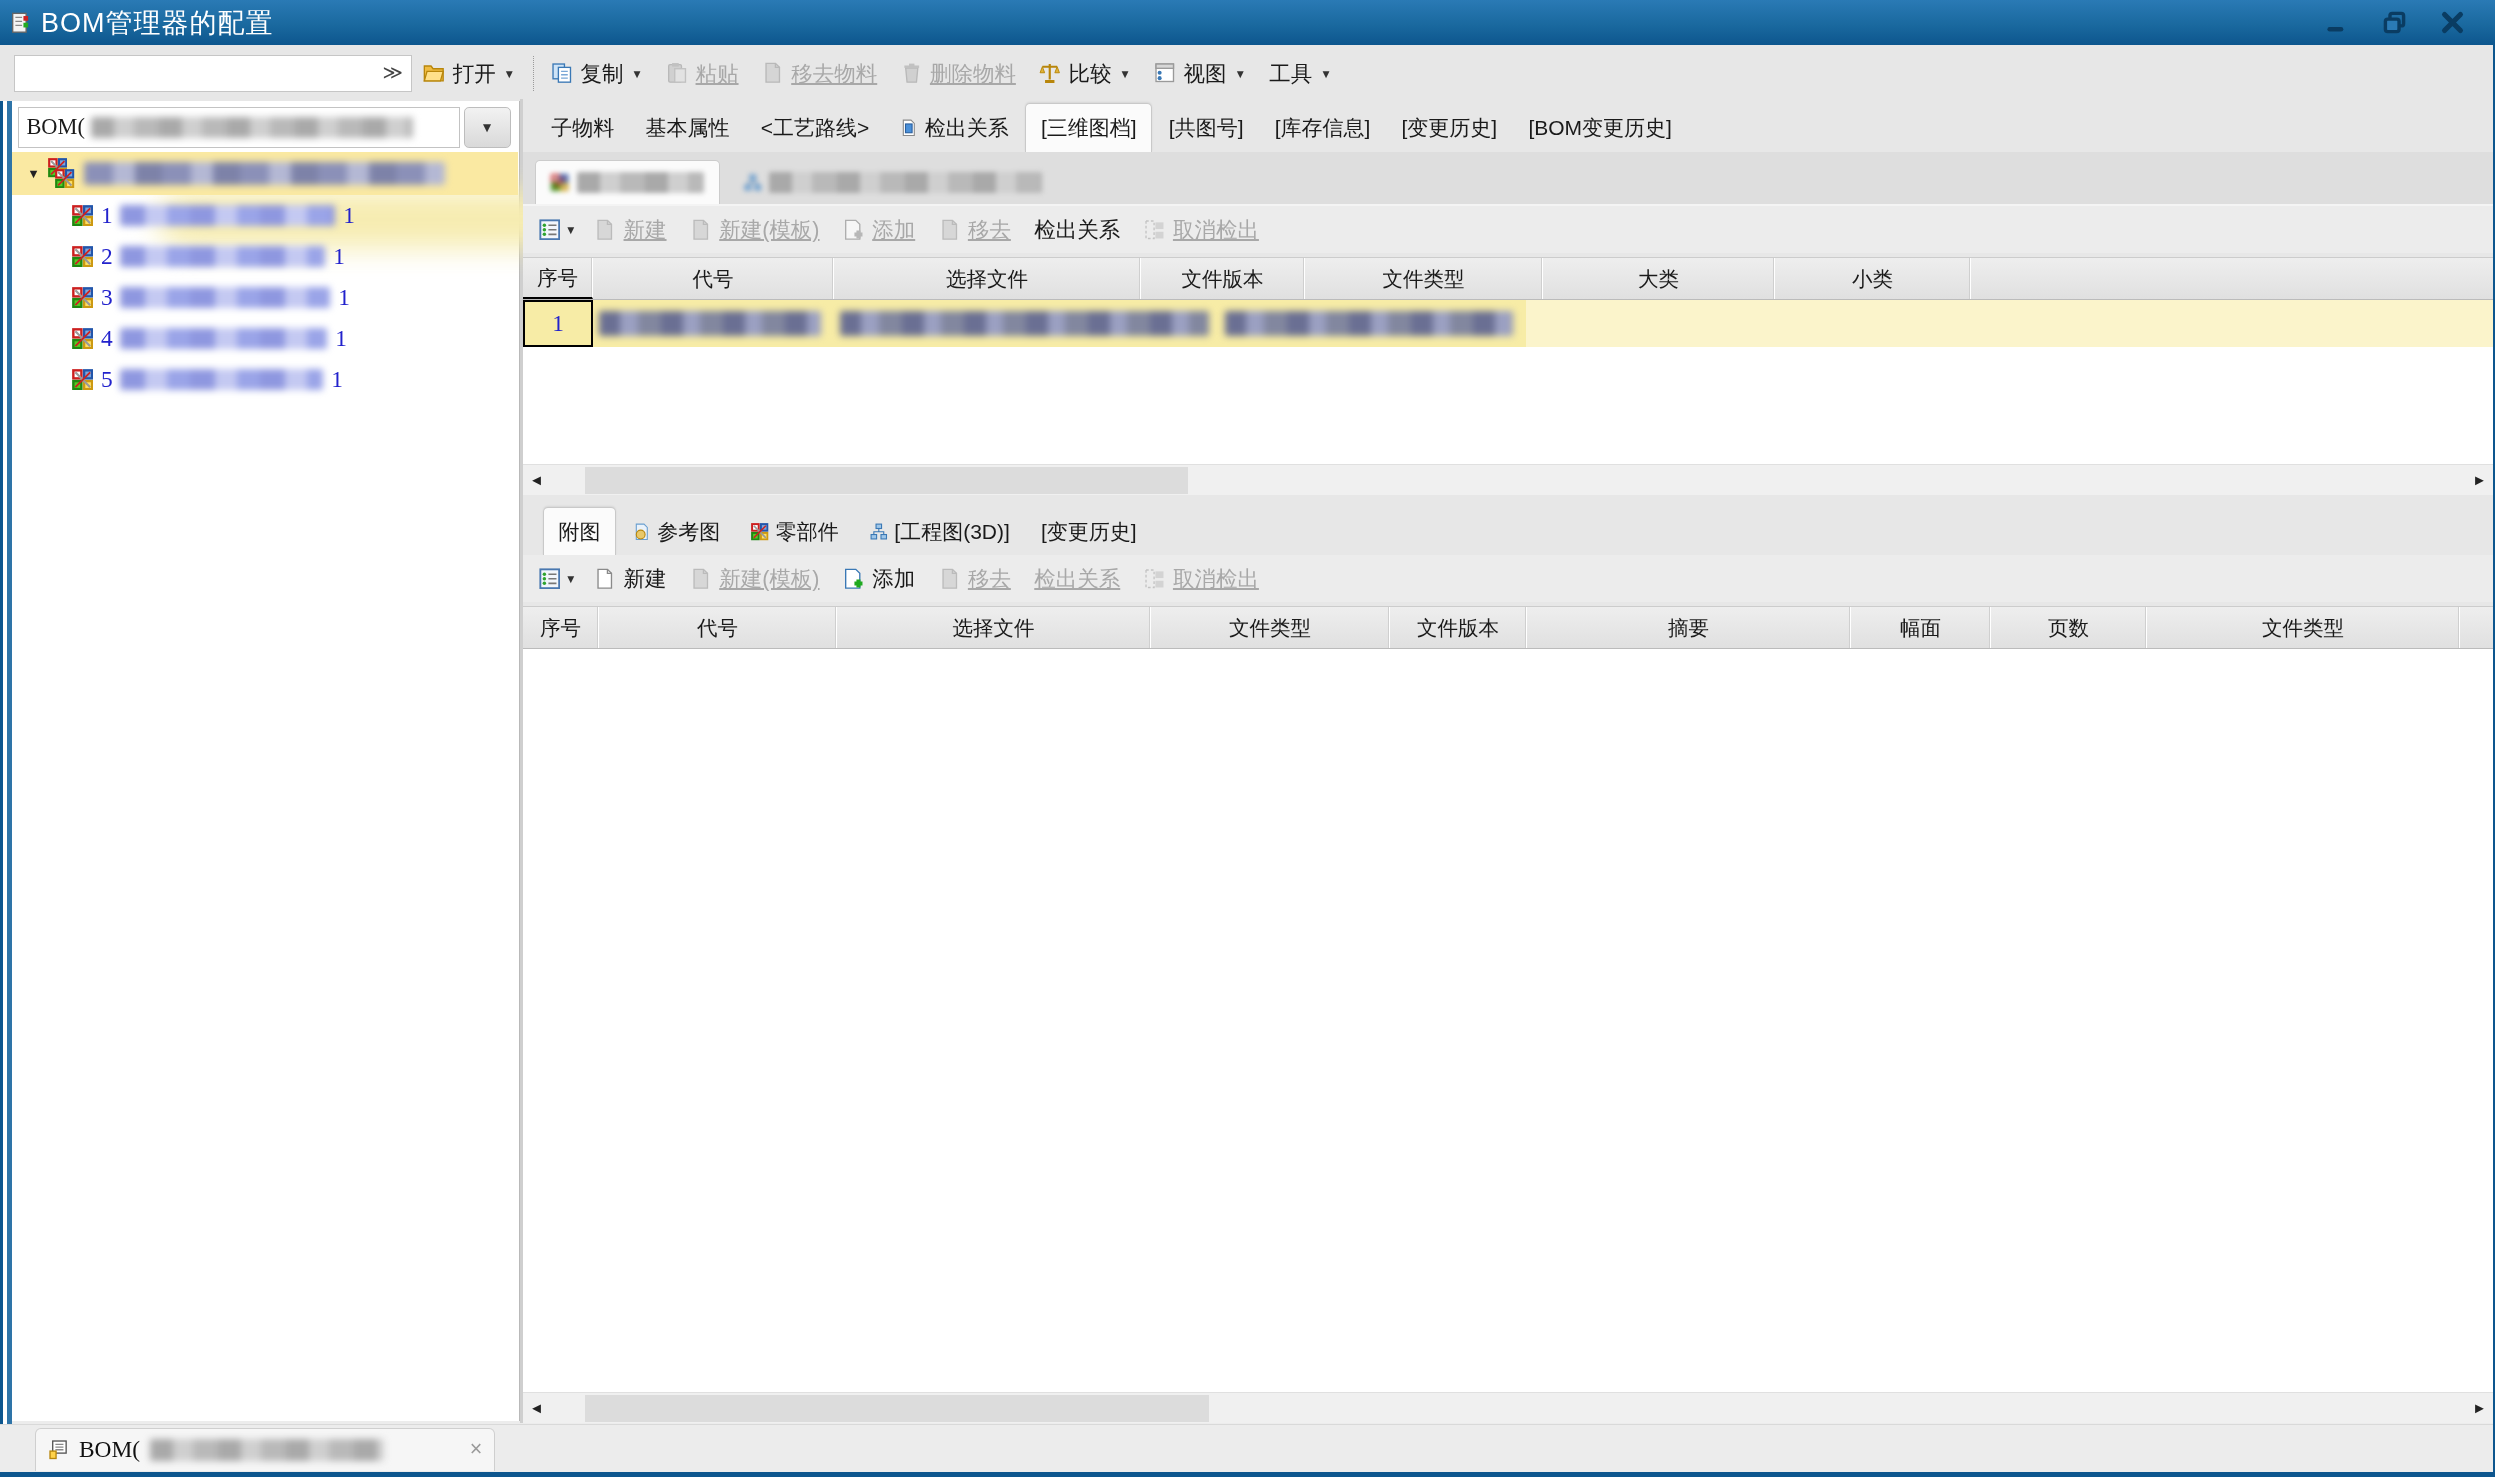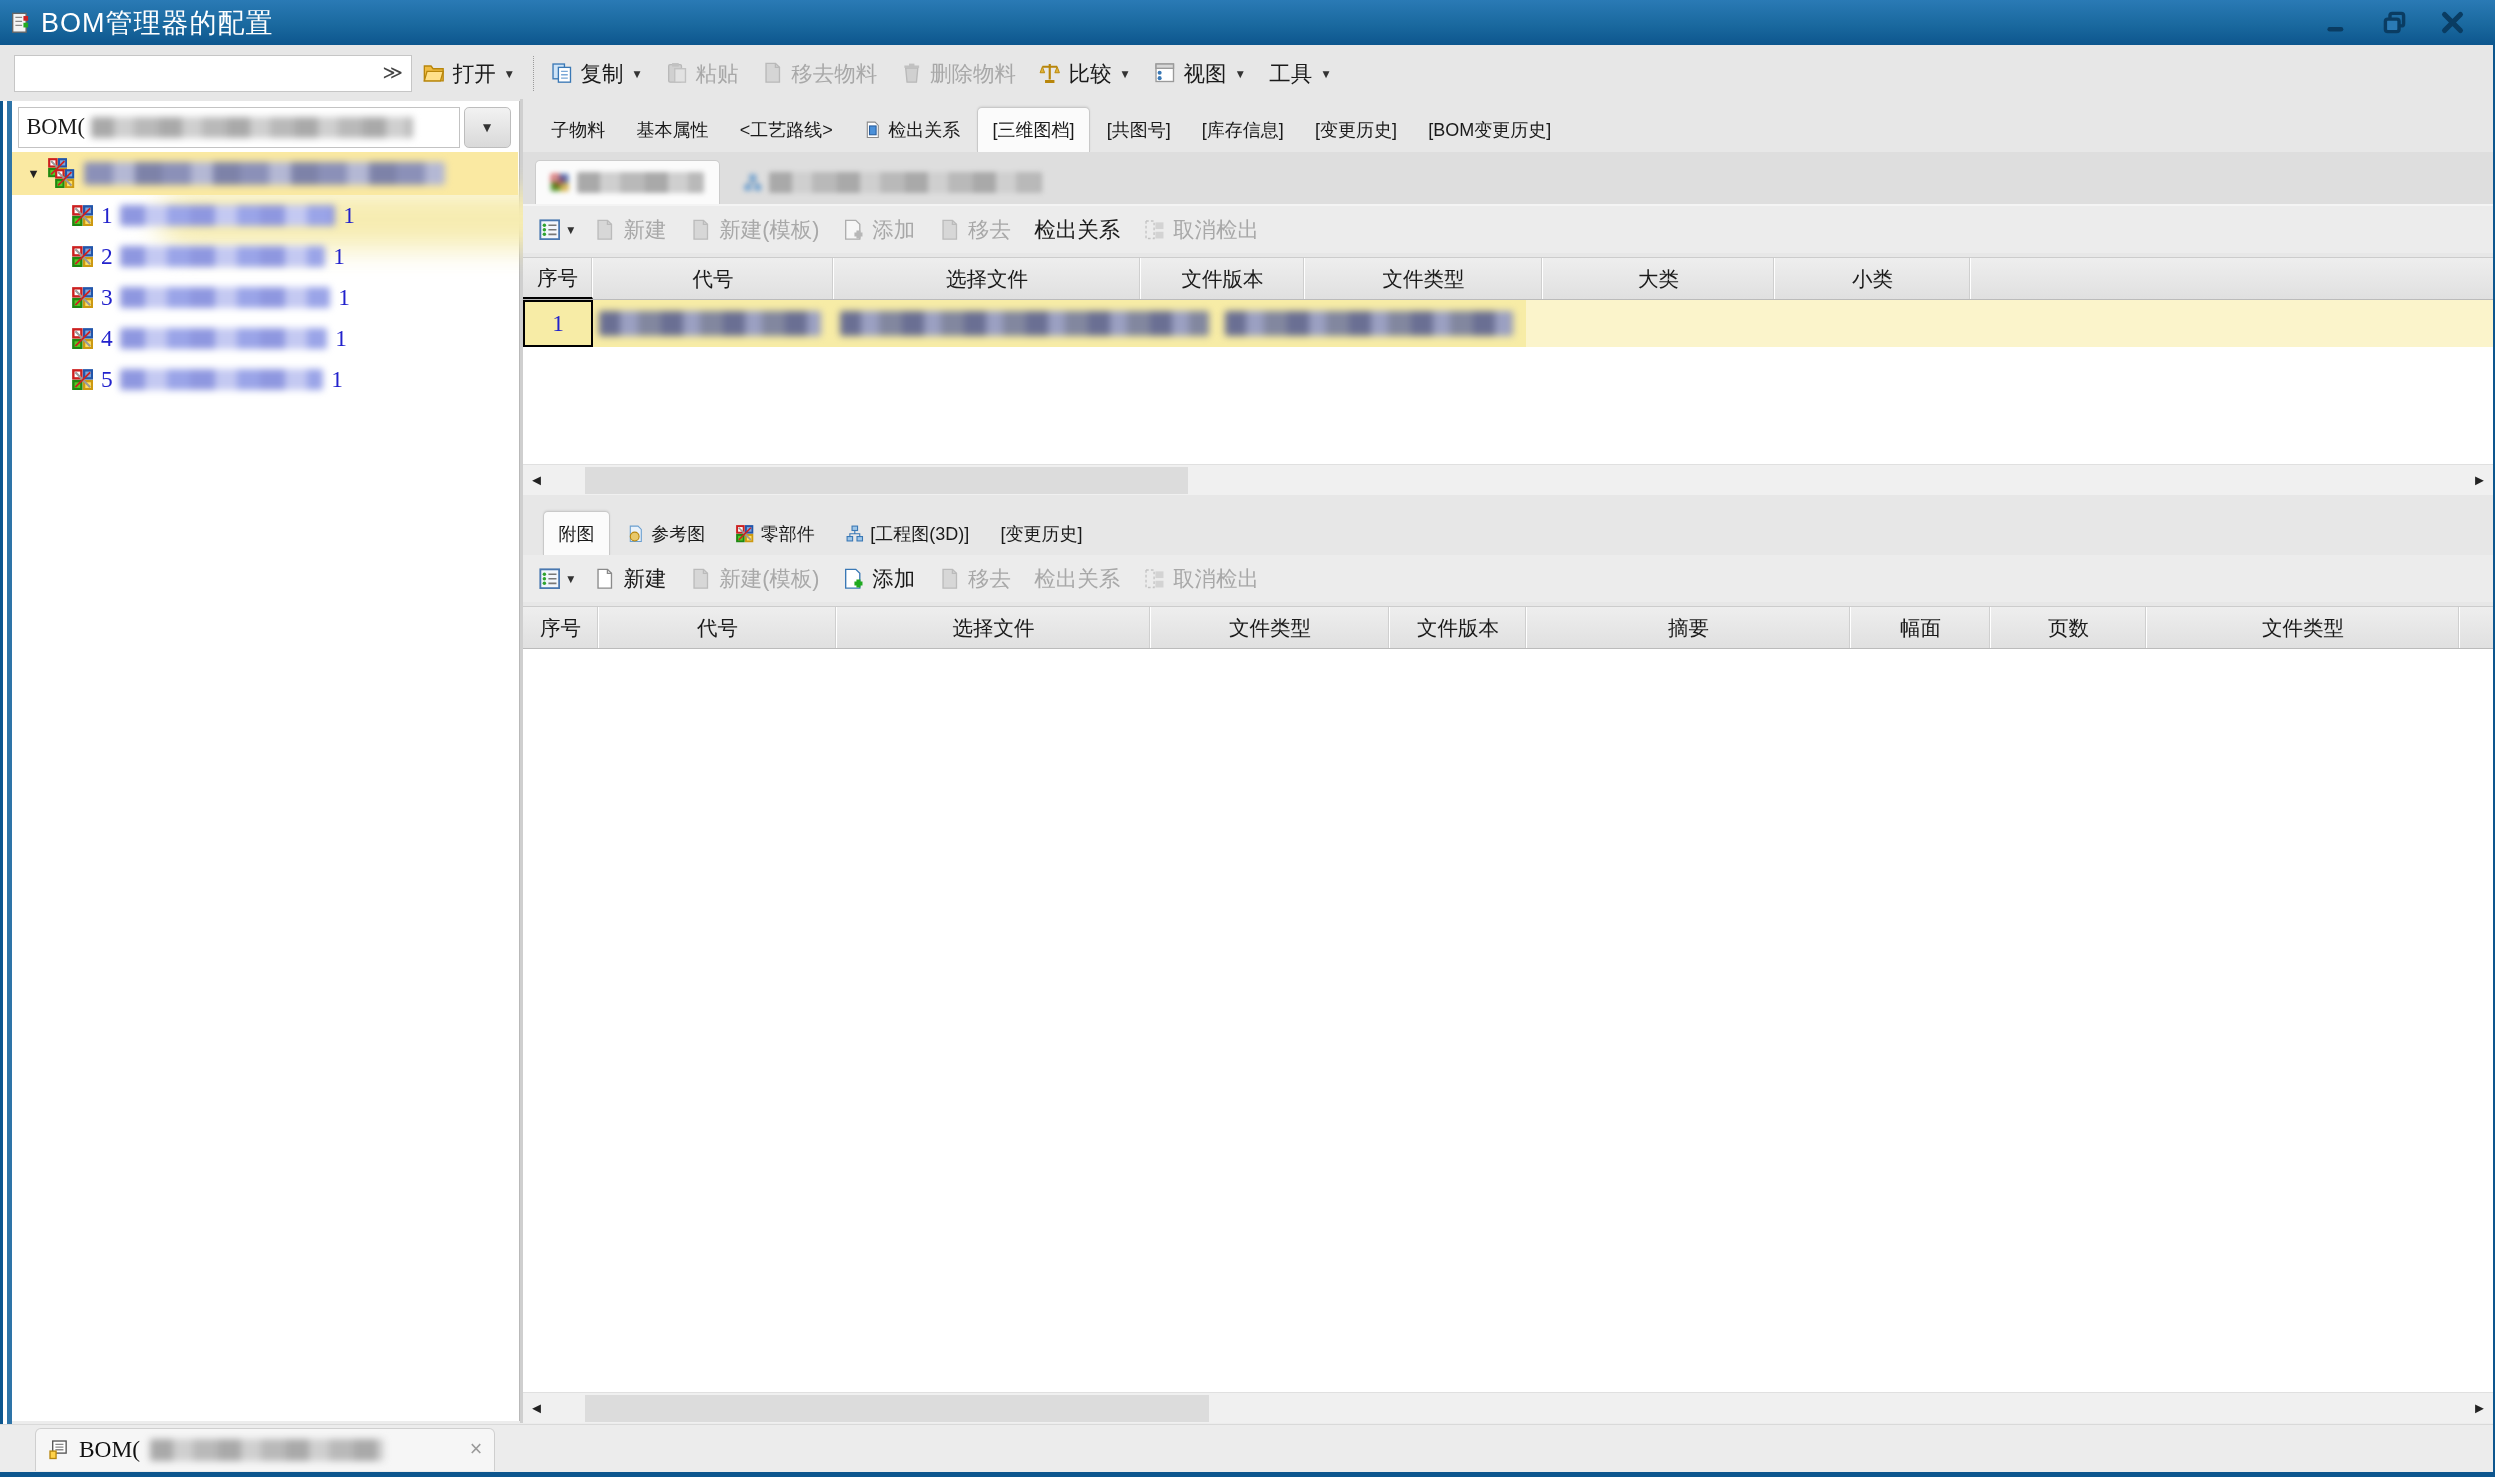--- a/index.html
+++ b/index.html
@@ -23,21 +23,21 @@
 
   
   .main-toolbar{left:0;top:45px;width:2496px;height:57px;background:#e7e7e7;
     border-bottom:1px solid #d2d2d2;display:flex;align-items:center;padding-left:13.7px;box-sizing:border-box;}
   .filter-combo{width:398px;height:37px;background:#fff;border:1px solid #c6c6c6;
     display:flex;align-items:center;justify-content:flex-end;padding-right:7.8px;box-sizing:border-box;}
   .chevron{color:#444;font-size:19.5px;line-height:1;}
   .tb-btn{display:flex;align-items:center;gap:7.8px;padding:7.8px 11.7px;white-space:nowrap;}
   .tb-sep{width:0;border-left:1px dotted #9a9a9a;height:35px;margin:0 5.9px;}
   .caret{font-size:11.7px;color:#333;}
-  .disabled{color:#a8a8a8;}
+  .disabled{color:#a8a8a8;text-decoration:underline;}
   .disabled svg.ic,.disabled svg.ic-sm{filter:grayscale(1) opacity(.5);}
 
   
   .left-edge{left:0;top:101px;width:11.7px;height:1376px;
     background:linear-gradient(90deg,#0d568e 0 2.9px,#ffffff 2.9px 6.8px,#2e74a8 6.8px 11.7px);}
   .win-border-right{right:0;top:45px;width:2.9px;height:1433px;background:#0d568e;}
   .win-border-bottom{left:0;top:1472px;width:2496px;height:5.9px;background:#0d568e;}
 
   
   .left-panel{left:11.7px;top:101px;width:508px;height:1320px;background:#fff;
@@ -66,21 +66,21 @@
   .blur-darkrow{height:25px;background:repeating-linear-gradient(90deg,#6a6f93 0 21.5px,#9ba0c2 21.5px 39px,#82879f 39px 62px);}
   .blur-gray{background:repeating-linear-gradient(90deg,#a9a9a9 0 23.4px,#cfcfcf 23.4px 43px,#b9b9b9 43px 68px);}
   .blur-rootdark{height:23.4px;background:repeating-linear-gradient(90deg,#8b90b8 0 29px,#b4b8d4 29px 51px,#7d82a8 51px 78px);}
 
   
   .right-panel{left:523px;top:99px;width:1970px;height:1324px;background:#e7e7e7;}
   .vsplit{left:520px;top:99px;width:2.9px;height:1324px;background:#cfcfcf;}
 
   .tabs{display:flex;align-items:flex-end;padding-left:13.7px;gap:2px;box-sizing:border-box;}
   .utabs{position:absolute;left:0;top:0;width:1970px;height:53px;}
-  .tab{padding:9.8px 14.6px;display:flex;align-items:center;gap:6.8px;white-space:nowrap;font-size:18px;}
+  .tab{padding:9.8px 14.6px;display:flex;align-items:center;gap:6.8px;white-space:nowrap;font-size:21px;}
   .tab.selected{background:#fbfbfb;border:1px solid #c9c9c9;border-bottom:none;
     border-radius:4.9px 4.9px 0 0;box-shadow:0 -1px 2px rgba(0,0,0,.08);}
 
   .subtabs{position:absolute;left:0;top:53px;width:1970px;height:55px;background:#dedede;
     display:flex;align-items:flex-end;padding-left:11.7px;box-sizing:border-box;gap:7.8px;
     border-bottom:3.9px solid #f4f4f4;}
   .subtab{height:43px;display:flex;align-items:center;gap:7.8px;padding:0 15.6px;}
   .subtab.selected{background:#fbfbfb;border:1px solid #cccccc;border-bottom:none;border-radius:4.9px 4.9px 0 0;}
   .subtab .blurwrap{display:flex;align-items:center;gap:7.8px;filter:blur(2.9px);}
 

